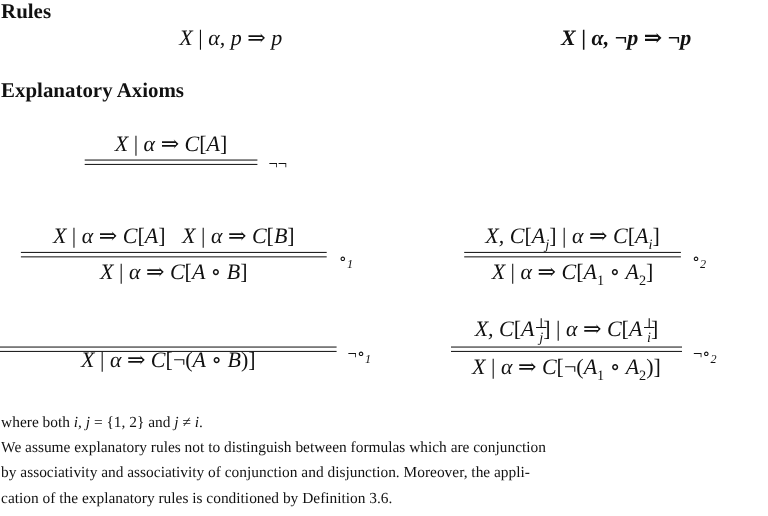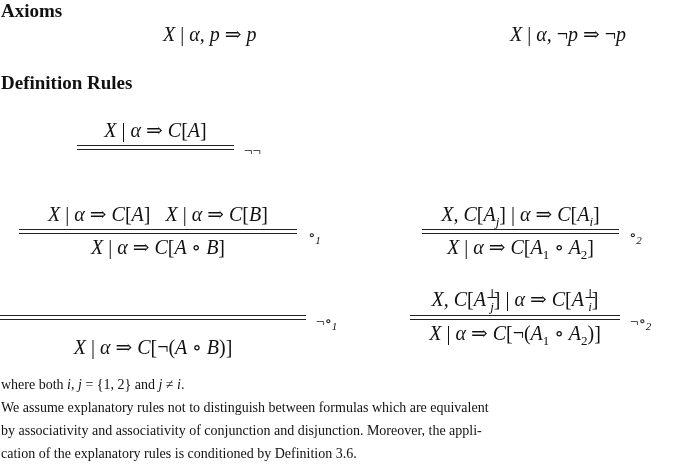--- a/index.html
+++ b/index.html
@@ -26,26 +26,26 @@
       position: absolute; font-size: 15px; font-style: normal; white-space: nowrap;
     }
     .rule .label sub { font-size: 11px; }
     sub, sup { font-size: 13px; font-style: italic; }
     .n { font-style: normal; }
     .para { font-size: 14px; line-height: 22px; }
   </style>
 </head>
 <body>
 
-<div class="abs heading" style="left:1px; top:0px;">Axioms</div>
+<div class="abs heading" style="left:1px; top:0px;">Rules</div>
 
 <div class="abs math" style="left:115px; top:22px;">X <span class="up">|</span> α, p <span class="up">⇒</span> p</div>
-<div class="abs math" style="left:462px; top:22px;">X <span class="up">|</span> α, <span class="up">¬</span>p <span class="up">⇒</span> <span class="up">¬</span>p</div>
+<div class="abs math" style="left:462px; top:22px;font-weight:bold;">X <span class="up">|</span> α, <span class="up">¬</span>p <span class="up">⇒</span> <span class="up">¬</span>p</div>
 
-<div class="abs heading" style="left:1px; top:72px;">Definition Rules</div>
+<div class="abs heading" style="left:1px; top:72px;">Explanatory Axioms</div>
 
 <div class="rule" style="left:77px; top:118px; width:157px; height:60px;">
   <div class="premise" style="top:0px;">X <span class="n">|</span> α <span class="n">⇒</span> C<span class="n">[</span>A<span class="n">]</span></div>
   <div class="bar" style="top:27px;"></div>
   <div class="label" style="left:167px; top:24px;">¬¬</div>
 </div>
 
 <div class="rule" style="left:19px; top:202px; width:278px; height:60px;">
   <div class="premise" style="top:0px;">X <span class="n">|</span> α <span class="n">⇒</span> C<span class="n">[</span>A<span class="n">]</span>&nbsp;&nbsp;&nbsp;X <span class="n">|</span> α <span class="n">⇒</span> C<span class="n">[</span>B<span class="n">]</span></div>
   <div class="bar" style="top:27px;"></div>
@@ -55,27 +55,27 @@
 
 <div class="rule" style="left:422px; top:202px; width:197px; height:60px;">
   <div class="premise" style="top:0px;">X, C<span class="n">[</span>A<sub>j</sub><span class="n">]</span> <span class="n">|</span> α <span class="n">⇒</span> C<span class="n">[</span>A<sub>i</sub><span class="n">]</span></div>
   <div class="bar" style="top:27px;"></div>
   <div class="conclusion" style="top:33px;">X <span class="n">|</span> α <span class="n">⇒</span> C<span class="n">[</span>A<sub class="n">1</sub> <span class="n">∘</span> A<sub class="n">2</sub><span class="n">]</span></div>
   <div class="label" style="left:207px; top:24px;"><span>∘</span><sub>2</sub></div>
 </div>
 
 <div class="rule" style="left:0px; top:288px; width:306px; height:60px;">
   <div class="bar" style="top:27px;"></div>
-  <div class="conclusion" style="top:47px;">X <span class="n">|</span> α <span class="n">⇒</span> C<span class="n">[¬(</span>A <span class="n">∘</span> B<span class="n">)]</span></div>
+  <div class="conclusion" style="top:27px;">X <span class="n">|</span> α <span class="n">⇒</span> C<span class="n">[¬(</span>A <span class="n">∘</span> B<span class="n">)]</span></div>
   <div class="label" style="left:316px; top:24px;"><span>¬∘</span><sub>1</sub></div>
 </div>
 
 <div class="rule" style="left:410px; top:288px; width:210px; height:60px;">
   <div class="premise" style="top:-2px;">X, C<span class="n">[</span>A<sup class="n">⊥</sup><sub style="margin-left:-8px;">j</sub><span class="n">]</span> <span class="n">|</span> α <span class="n">⇒</span> C<span class="n">[</span>A<sup class="n">⊥</sup><sub style="margin-left:-8px;">i</sub><span class="n">]</span></div>
   <div class="bar" style="top:27px;"></div>
   <div class="conclusion" style="top:33px;">X <span class="n">|</span> α <span class="n">⇒</span> C<span class="n">[¬(</span>A<sub class="n">1</sub> <span class="n">∘</span> A<sub class="n">2</sub><span class="n">)]</span></div>
   <div class="label" style="left:220px; top:24px;"><span>¬∘</span><sub>2</sub></div>
 </div>
 
 <div class="abs para" style="left:1px; top:374px;">where both <i>i</i>, <i>j</i> = {1, 2} and <i>j</i> ≠ <i>i</i>.</div>
-<div class="abs para" style="left:1px; top:397px;">We assume explanatory rules not to distinguish between formulas which are equivalent</div>
+<div class="abs para" style="left:1px; top:397px;">We assume explanatory rules not to distinguish between formulas which are conjunction</div>
 <div class="abs para" style="left:1px; top:420px;">by associativity and associativity of conjunction and disjunction. Moreover, the appli-</div>
 <div class="abs para" style="left:1px; top:443px;">cation of the explanatory rules is conditioned by Definition 3.6.</div>
 
 </body></html>

